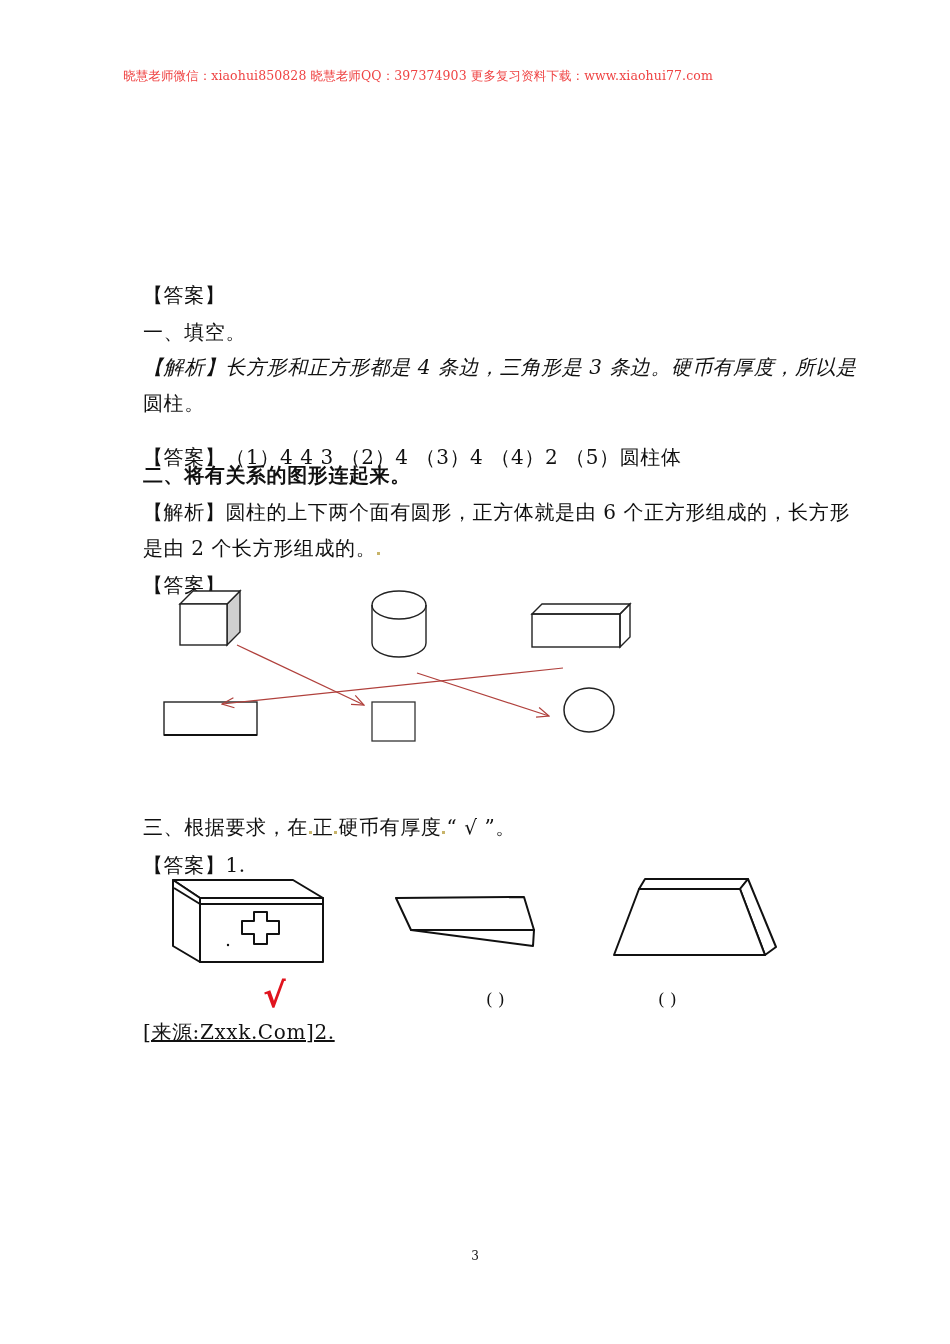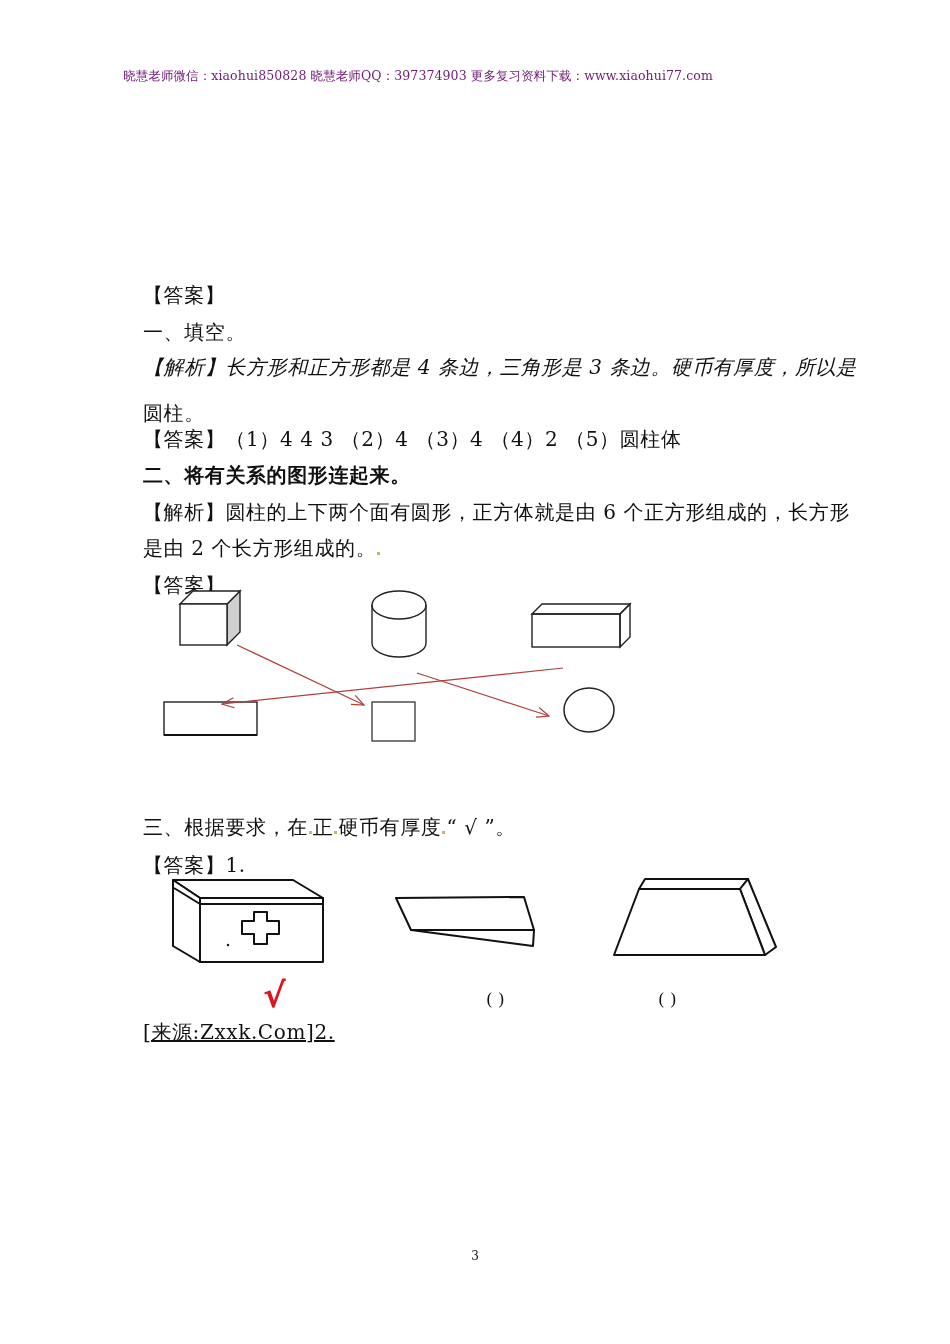--- a/index.html
+++ b/index.html
@@ -1,38 +1,38 @@
 <!DOCTYPE html>
 <html><head>
   <meta charset="utf-8">
   <style>
     html, body { margin: 0; padding: 0; background: #ffffff; }
     body { width: 950px; height: 1344px; position: relative; overflow: hidden;
            font-family: "DejaVu Serif", "Liberation Serif", serif; color: #111; }
     .header { position: absolute; top: 68px; left: 0; width: 836px; text-align: center;
-              font-size: 12.5px; letter-spacing: 0.1px; color: #701a75;
+              font-size: 12.5px; letter-spacing: 0.1px; color: #ef4444;
               font-family: "DejaVu Serif", "Liberation Mono", serif; }
     .line { position: absolute; left: 143px; font-size: 20px; white-space: nowrap; letter-spacing: 0.6px; margin-top: 20px; }
     .dot { display: inline-block; width: 3px; height: 3px; background: #c8b46a; vertical-align: baseline; margin: 0 1px; }
     .diagram { position: absolute; left: 0; top: 0; }
     .check { position: absolute; left: 263px; top: 975px; color: #e0141e; font-size: 34px; font-weight: bold;
              font-family: "DejaVu Sans", sans-serif; }
     .paren { position: absolute; font-size: 17px; letter-spacing: 0; }
     .pagenum { position: absolute; top: 1249px; left: 0; width: 950px; text-align: center; font-size: 12px; }
   </style>
 </head>
 <body>
 
 <div class="header">晓慧老师微信：xiaohui850828 晓慧老师QQ：397374903 更多复习资料下载：www.xiaohui77.com</div>
 
 <div class="line" style="top:262px;">【答案】</div>
 <div class="line" style="top:299px;">一、填空。</div>
 <div class="line" style="top:334px;font-style:italic;">【解析】长方形和正方形都是 4 条边，三角形是 3 条边。硬币有厚度，所以是</div>
-<div class="line" style="top:380px;">圆柱。</div>
-<div class="line" style="top:406px;">【答案】（1）4 4 3 （2）4 （3）4 （4）2 （5）圆柱体</div>
+<div class="line" style="top:370px;">圆柱。</div>
+<div class="line" style="top:424px;">【答案】（1）4 4 3 （2）4 （3）4 （4）2 （5）圆柱体</div>
 <div class="line" style="top:442px;font-weight:bold;">二、将有关系的图形连起来。</div>
 <div class="line" style="top:479px;">【解析】圆柱的上下两个面有圆形，正方体就是由 6 个正方形组成的，长方形</div>
 <div class="line" style="top:515px;">
   <span>是由 2 个长方形组成的。</span><span class="dot"></span>
 </div>
 <div class="line" style="top:552px;">【答案】</div>
 
 <svg class="diagram" width="950" height="1344">
   <defs>
     <marker id="arr" markerWidth="14" markerHeight="12" refX="13" refY="6" orient="auto" markerUnits="userSpaceOnUse">

